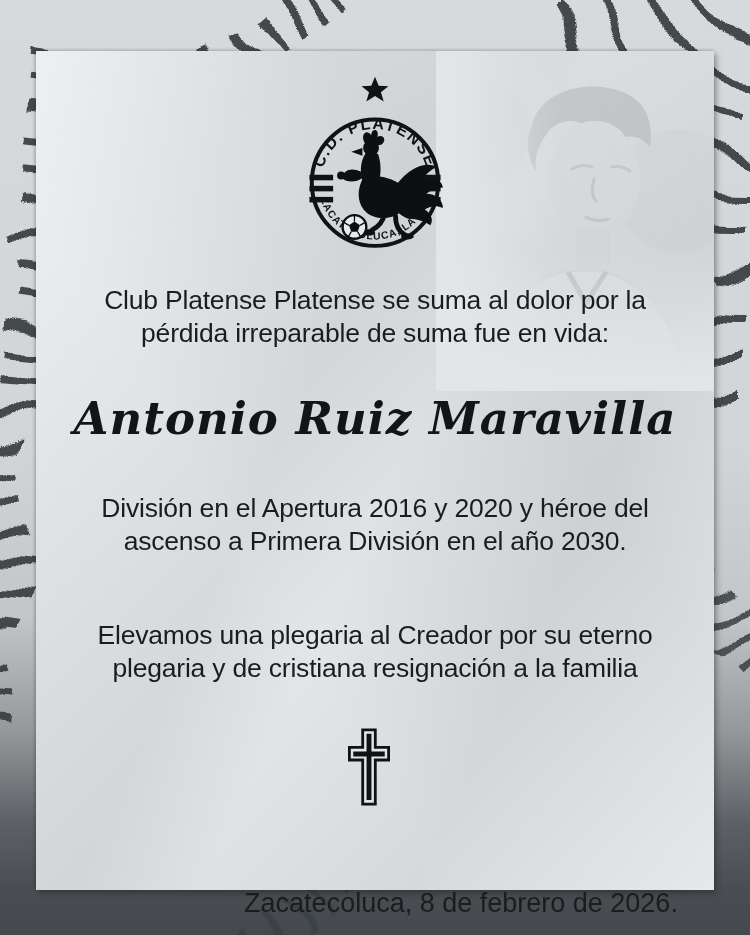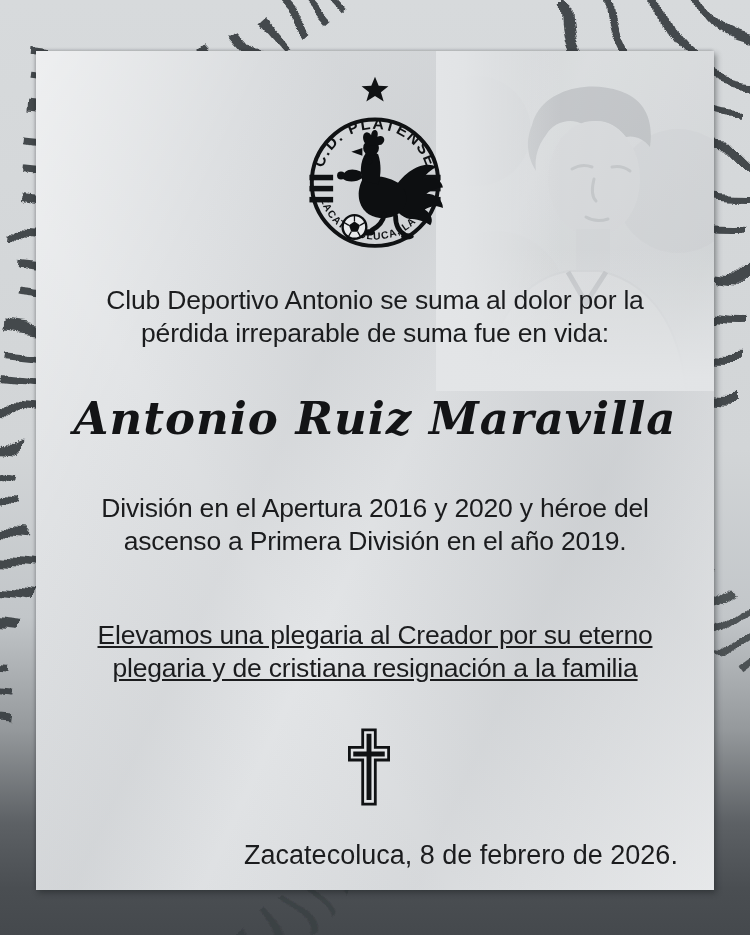--- a/index.html
+++ b/index.html
@@ -26,24 +26,24 @@
   }
   .crest{position:absolute;left:50%;top:24px;transform:translateX(-50%);width:158px;height:179px;}
   .txt{position:absolute;left:0;width:100%;text-align:center;color:#1b1c1e;}
   .para{font-size:26.5px;line-height:33px;letter-spacing:-.2px;}
   .intro{top:233px;}
   .name{
     top:341px;font-family:"DejaVu Serif",serif;font-style:italic;font-weight:bold;
     font-size:45px;letter-spacing:1px;color:#131416;
   }
   .tribute{top:441px;}
-  .prayer{top:568px;text-decoration:underline;}
+  .prayer{top:568px;}
   .cross-wrap{position:absolute;left:50%;top:676px;transform:translateX(-6px) translateX(-50%);width:42px;height:80px;}
   .dateline{top:789px;font-size:27px;}
-  .dateline > span{display:inline-block;transform:translateX(86px);}
+  .dateline > span{display:inline-block;transform:translateX(86px);margin-top:48px;}
 </style>
 </head>
 <body>
 
 <div class="stage">
 
   <svg class="border-art" viewBox="0 0 750 935" aria-hidden="true">
     <defs>
       <filter id="wv" x="-25%" y="-25%" width="150%" height="150%">
         <feTurbulence type="fractalNoise" baseFrequency="0.0095" numOctaves="2" seed="8" result="n"></feTurbulence>
@@ -158,29 +158,29 @@
         <ellipse cx="141" cy="204" rx="8" ry="4"></ellipse>
       </g>
       <g>
         <circle cx="74" cy="192" r="15" fill="#e8eaec" stroke="#0d0f11" stroke-width="3"></circle>
         <polygon points="74,185 81,190 78,198 70,198 67,190" fill="#0d0f11"></polygon>
         <path d="M74,185 L74,178 M81,190 L88,186 M78,198 L82,205 M70,198 L66,205 M67,190 L60,186" stroke="#0d0f11" stroke-width="1.6"></path>
       </g>
     </svg>
 
     <div class="txt para intro">
-      <div>Club Deportivo Antonio se suma al dolor por la</div>
+      <div>Club Platense Platense se suma al dolor por la</div>
       <div>pérdida irreparable de suma fue en vida:</div>
     </div>
 
     <div class="txt name">Antonio Ruiz Maravilla</div>
 
     <div class="txt para tribute">
       <div>División en el Apertura 2016 y 2020 y héroe del</div>
-      <div>ascenso a Primera División en el año 2019.</div>
+      <div>ascenso a Primera División en el año 2030.</div>
     </div>
 
     <div class="txt para prayer">
       <div>Elevamos una plegaria al Creador por su eterno</div>
       <div>plegaria y de cristiana resignación a la familia</div>
     </div>
 
     <div class="cross-wrap">
       <svg viewBox="0 0 60 110" width="42" height="80">
         <path d="M19,0 h22 v25 h19 v22 h-19 v63 h-22 v-63 h-19 v-22 h19 Z" fill="#101214"></path>

